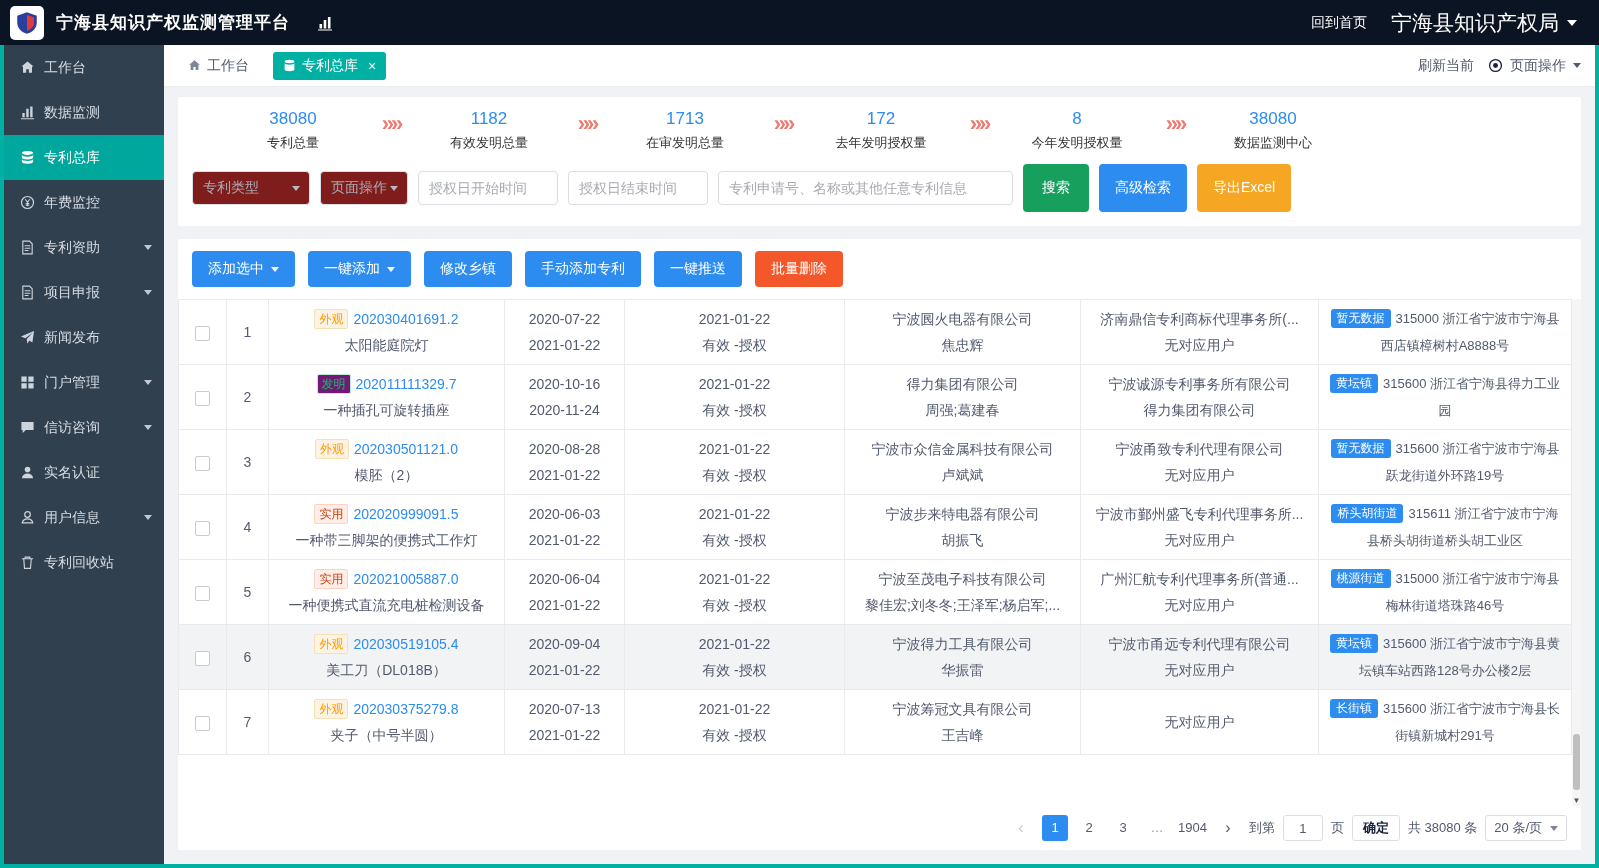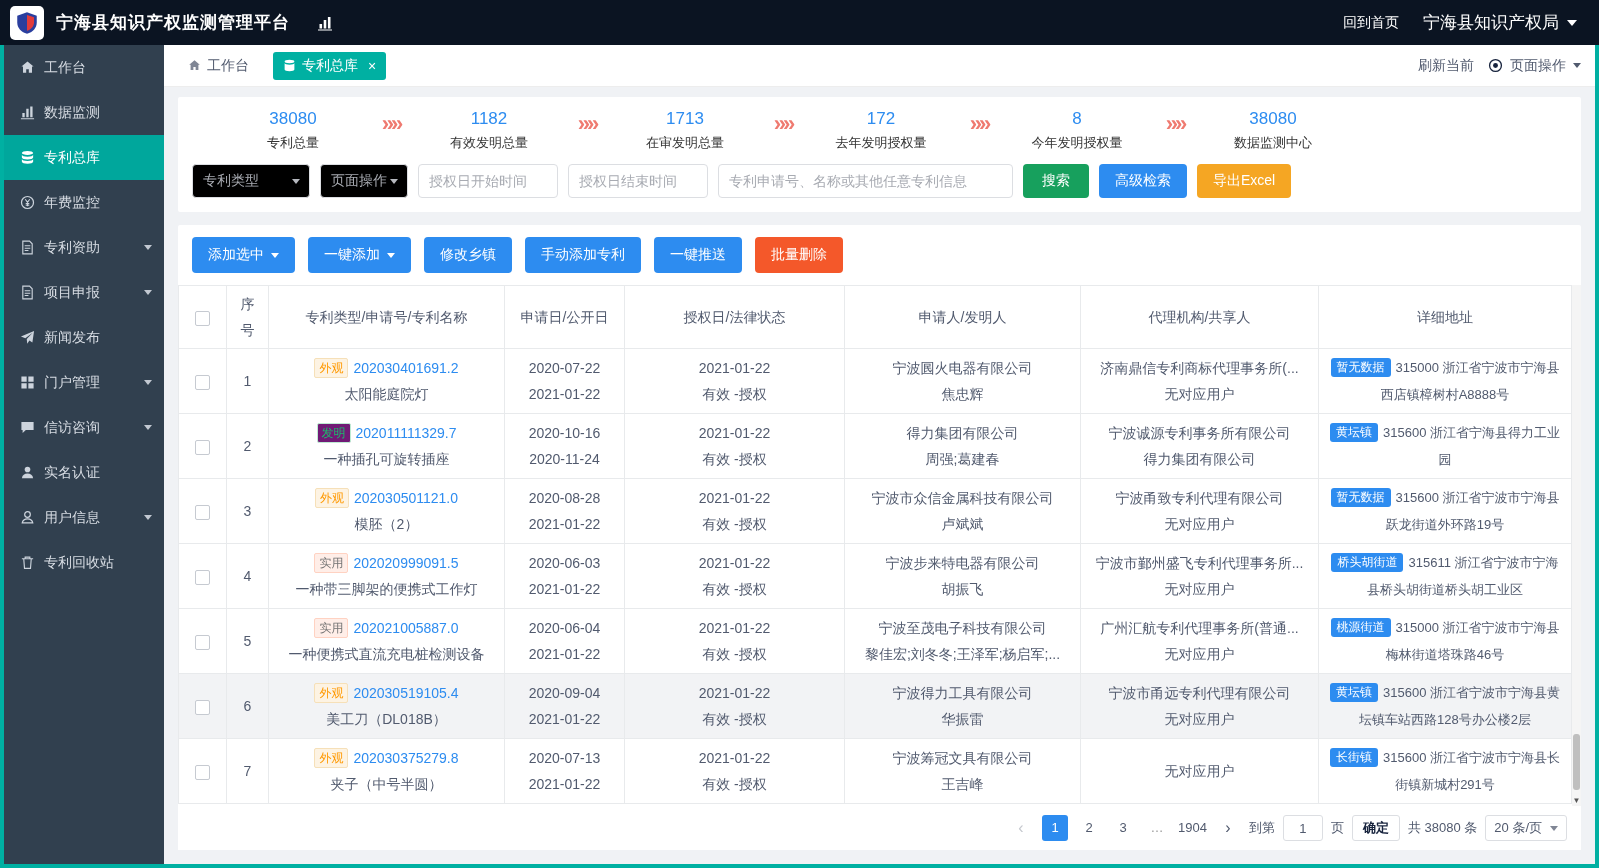--- a/index.html
+++ b/index.html
@@ -7,21 +7,21 @@
   body { font-family:"Liberation Sans","DejaVu Sans",sans-serif; background:#f0f2f5; }
   .shell { width:1599px; height:868px; display:flex; flex-direction:column; }
 
   
   .topbar { height:45px; background:#0b1422; display:flex; align-items:center; padding:0 22px 0 10px; flex:none; }
   .logo-box { width:34px; height:34px; background:#fff; border-radius:5px; display:flex; align-items:center; justify-content:center; }
   .app-title { color:#fff; font-size:17px; font-weight:bold; margin-left:12px; letter-spacing:1px; }
   .hdr-chart { margin-left:26px; display:flex; align-items:center; color:#fff; }
   .topbar .spacer { flex:1; }
   .back-home { color:#fff; font-size:14px; margin-right:24px; cursor:pointer; }
-  .org { color:#fff; font-size:17px; display:flex; align-items:center; gap:8px; cursor:pointer; }
+  .org { color:#fff; font-size:21px; display:flex; align-items:center; gap:8px; cursor:pointer; }
   .caret { display:inline-block; width:0; height:0; border-left:5px solid transparent; border-right:5px solid transparent; border-top:6px solid currentColor; }
   .caret.sm { border-left-width:4px; border-right-width:4px; border-top-width:5px; }
 
   
   .below { flex:1; display:flex; min-height:0; border-left:4px solid #00b0a2; border-right:4px solid #00b0a2; border-bottom:4px solid #00b0a2; background:#f0f2f5; }
 
   
   .sidebar { width:160px; background:#31404f; flex:none; display:flex; flex-direction:column; overflow:hidden; }
   .side-item { height:45px; display:flex; align-items:center; gap:9px; padding:0 12px 0 15px; color:#d7dce3; font-size:14px; cursor:pointer; flex:none; }
   .side-item .sicon { width:16px; height:16px; display:flex; align-items:center; justify-content:center; color:#cdd4dd; flex:none; }
@@ -48,46 +48,46 @@
 
   
   .stats { display:flex; align-items:center; padding:12px 0 10px 40px; }
   .stat { width:150px; text-align:center; cursor:pointer; }
   .stat-value { color:#2d8cf0; font-size:17px; }
   .stat-label { color:#333; font-size:13px; margin-top:5px; }
   .stat-sep { width:46px; text-align:center; color:#ef7a70; font-size:22px; font-weight:bold; letter-spacing:-3px; padding-bottom:14px; }
 
   
   .filters { display:flex; align-items:center; gap:10px; padding:2px 14px 14px 14px; }
-  .sel { height:34px; border:1px solid #dcdee2; border-radius:4px; background:#000000; display:flex; align-items:center; justify-content:space-between; padding:0 9px 0 10px; color:#a8abb2; font-size:14px; cursor:pointer; }
+  .sel { height:34px; border:1px solid #dcdee2; border-radius:4px; background:#7f1d1d; display:flex; align-items:center; justify-content:space-between; padding:0 9px 0 10px; color:#a8abb2; font-size:14px; cursor:pointer; }
   .sel .caret { color:#b6b9bf; }
   .inp { height:34px; border:1px solid #dcdee2; border-radius:4px; padding:0 10px; font-size:14px; color:#333; outline:none; font-family:inherit; }
   .inp::placeholder { color:#a8abb2; }
-  .btn { height:34px; border:none; border-radius:4px; color:#fff; font-size:14px; padding:0 16px; cursor:pointer; font-family:inherit; }
+  .btn { height:48px; border:none; border-radius:4px; color:#fff; font-size:14px; padding:0 16px; cursor:pointer; font-family:inherit; }
   .btn-search { background:#17a05d; padding:0 19px; }
   .btn-adv { background:#2d8cf0; }
   .btn-excel { background:#f5a623; }
 
   
   .toolbar { display:flex; align-items:center; gap:13px; padding:12px 14px; }
   .btn-act { height:36px; background:#2d8cf0; display:flex; align-items:center; gap:7px; }
   .btn-del { background:#f4582a; }
 
   
   .grid-panel { flex:1; min-height:0; display:flex; flex-direction:column; }
   .table-wrap { flex:1; min-height:0; overflow:hidden; position:relative; }
   table { width:calc(100% - 9px); border-collapse:collapse; table-layout:fixed; background:#fff; }
   th,td { border:1px solid #e8eaec; text-align:center; vertical-align:middle; color:#515a6e; padding:5px 8px; font-size:14px; line-height:26px; overflow:hidden; }
   th { height:42px; font-weight:400; background:#fff; }
   tr.alt td { background:#f2f3f5; }
   .cbx { display:inline-block; width:15px; height:15px; border:1px solid #c6cad1; border-radius:2px; background:#fff; vertical-align:middle; cursor:pointer; }
   .tag { display:inline-block; font-size:12px; line-height:18px; padding:0 4px; border-radius:2px; margin-right:5px; vertical-align:1px; }
   .tag-design { color:#ff9900; background:#fdf3e3; border:1px solid #f6e0b8; }
   .tag-invention { color:#19be6b; background:#701a75; border:1px solid #bdebd2; }
-  .tag-utility { color:#737373; background:#ffeee8; border:1px solid #ffd2c2; }
+  .tag-utility { color:#c2410c; background:#ffeee8; border:1px solid #ffd2c2; }
   .applink { color:#2d8cf0; text-decoration:none; cursor:pointer; }
   .c-addr { font-size:13px; line-height:27px; padding:5px 11px; }
   .town { display:inline-block; background:#2d8cf0; color:#fff; font-size:12px; line-height:19px; padding:0 6px; border-radius:3px; margin-right:5px; vertical-align:1px; }
   .vscroll { position:absolute; top:0; right:0; width:9px; bottom:0; background:#f5f5f5; }
   .vthumb { position:absolute; right:1px; width:7px; bottom:16px; height:56px; background:#bfbfbf; border-radius:3px; cursor:pointer; }
   .varrow { position:absolute; bottom:1px; right:0; width:9px; text-align:center; font-size:8px; color:#555; cursor:pointer; }
 
   
   .pager { display:flex; justify-content:flex-end; align-items:center; gap:8px; padding:9px 14px; background:#fff; flex:none; font-size:13px; color:#515a6e; }
   .pg { min-width:26px; height:26px; line-height:26px; text-align:center; border-radius:3px; cursor:pointer; }
@@ -357,30 +357,20 @@
                 <col style="width:48px">
                   <col style="width:42px">
                   <col style="width:236px">
                   <col style="width:120px">
                 <col style="width:220px">
                   <col style="width:236px">
                   <col style="width:238px">
                   <col>
               </colgroup>
               <tbody>
-                  <tr>
-                <th><span class="cbx"></span></th>
-                <th>序号</th>
-                <th>专利类型/申请号/专利名称</th>
-                <th>申请日/公开日</th>
-                <th>授权日/法律状态</th>
-                <th>申请人/发明人</th>
-                <th>代理机构/共享人</th>
-                <th>详细地址</th>
-              </tr>
 
               <tr>
                 <td><span class="cbx"></span></td>
                 <td>1</td>
                 <td>
                   <div><span class="tag tag-design">外观</span><a class="applink">202030401691.2</a></div>
                   <div>太阳能庭院灯</div>
                 </td>
                 <td>
                   <div>2020-07-22</div>

